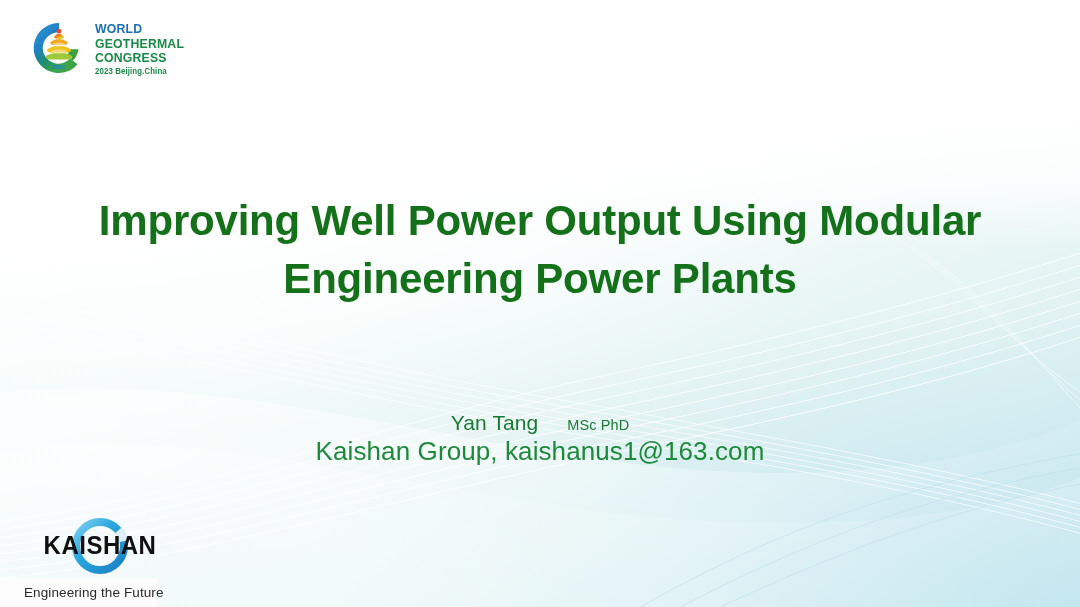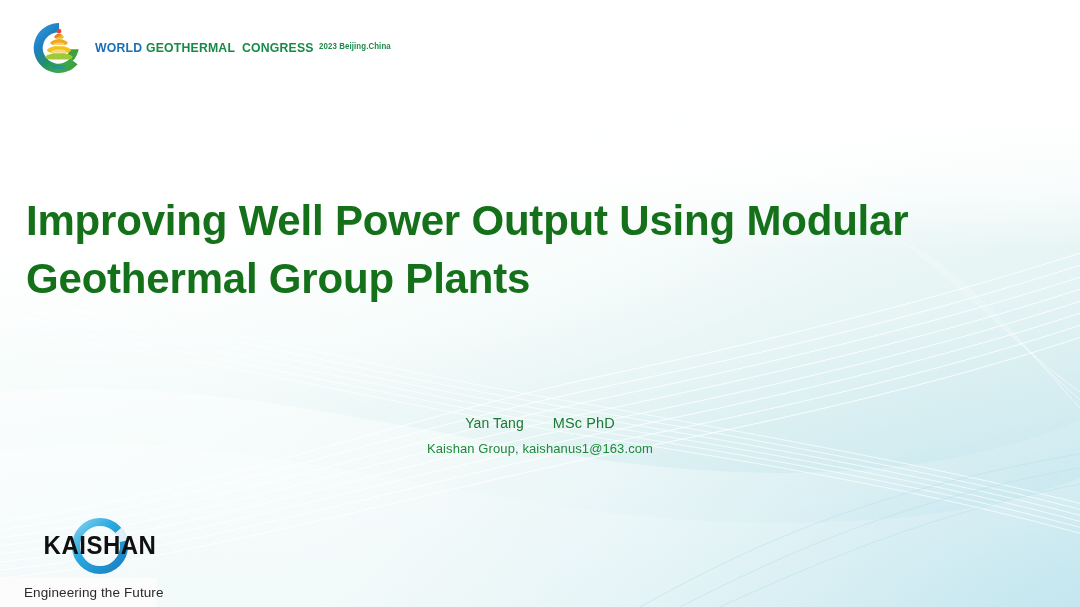--- a/index.html
+++ b/index.html
@@ -63,21 +63,21 @@
     top: 16px;
     width: 145px;
     height: 64px;
     display: flex;
     align-items: center;
     gap: 7px;
   }
   .wgc-mark { width: 58px; height: 58px; flex: none; }
   .wgc-text {
     display: flex;
-    flex-direction: row;
+    flex-direction: column;
     justify-content: center;
     line-height: 1;
     padding-top: 1px;
   }
   .wgc-line {
     font-family: "Liberation Sans", sans-serif;
     font-weight: bold;
     font-size: 13.2px;
     letter-spacing: 0.2px;
     margin-bottom: 1.5px;
@@ -115,21 +115,21 @@
     background-clip: text;
     color: transparent;
     -webkit-text-fill-color: transparent;
   }
 
   
   .title-block {
     position: absolute;
     left: 0; right: 0;
     top: 192px;
-    text-align: left;
+    text-align: center;
     padding: 0 26px;
     box-sizing: border-box;
   }
   .title-line {
     font-family: "Liberation Sans", sans-serif;
     font-weight: bold;
     font-size: 42px;
     line-height: 58px;
     color: #14711a;
     letter-spacing: -0.2px;
@@ -141,35 +141,35 @@
     position: absolute;
     left: 0; right: 0;
     top: 410px;
     text-align: center;
   }
   .author-name-row {
     line-height: 26px;
   }
   .author-name {
     font-family: "Liberation Sans", sans-serif;
-    font-size: 14px;
+    font-size: 21px;
     color: #1a7a33;
     letter-spacing: 0.1px;
   }
   .author-degrees {
     font-family: "Liberation Sans", sans-serif;
     font-size: 14.5px;
     color: #1a7a33;
     letter-spacing: 0.1px;
     margin-left: 4px;
     padding-left: 25px;
   }
   .author-affil {
     font-family: "Liberation Sans", sans-serif;
-    font-size: 13px;
+    font-size: 26px;
     line-height: 26px;
     color: #1d8a3a;
     letter-spacing: 0.1px;
   }
 
   
   .kaishan-logo {
     position: absolute;
     left: 30px;
     top: 517px;
@@ -290,21 +290,21 @@
       <div class="wgc-line l1">WORLD</div>
       <div class="wgc-line l2">GEOTHERMAL</div>
       <div class="wgc-line l3">CONGRESS</div>
       <div class="wgc-sub">2023 Beijing.China</div>
     </div>
   </div>
 
 
   <div class="title-block">
     <div class="title-line">Improving Well Power Output Using Modular</div>
-    <div class="title-line">Geothermal Group Plants</div>
+    <div class="title-line">Engineering Power Plants</div>
   </div>
 
   <div class="author-block">
     <div class="author-name-row">
       <span class="author-name">Yan Tang</span><span class="author-degrees">MSc PhD</span>
     </div>
     <div class="author-affil">Kaishan Group, kaishanus1@163.com</div>
   </div>
 
   <div class="kaishan-logo">

